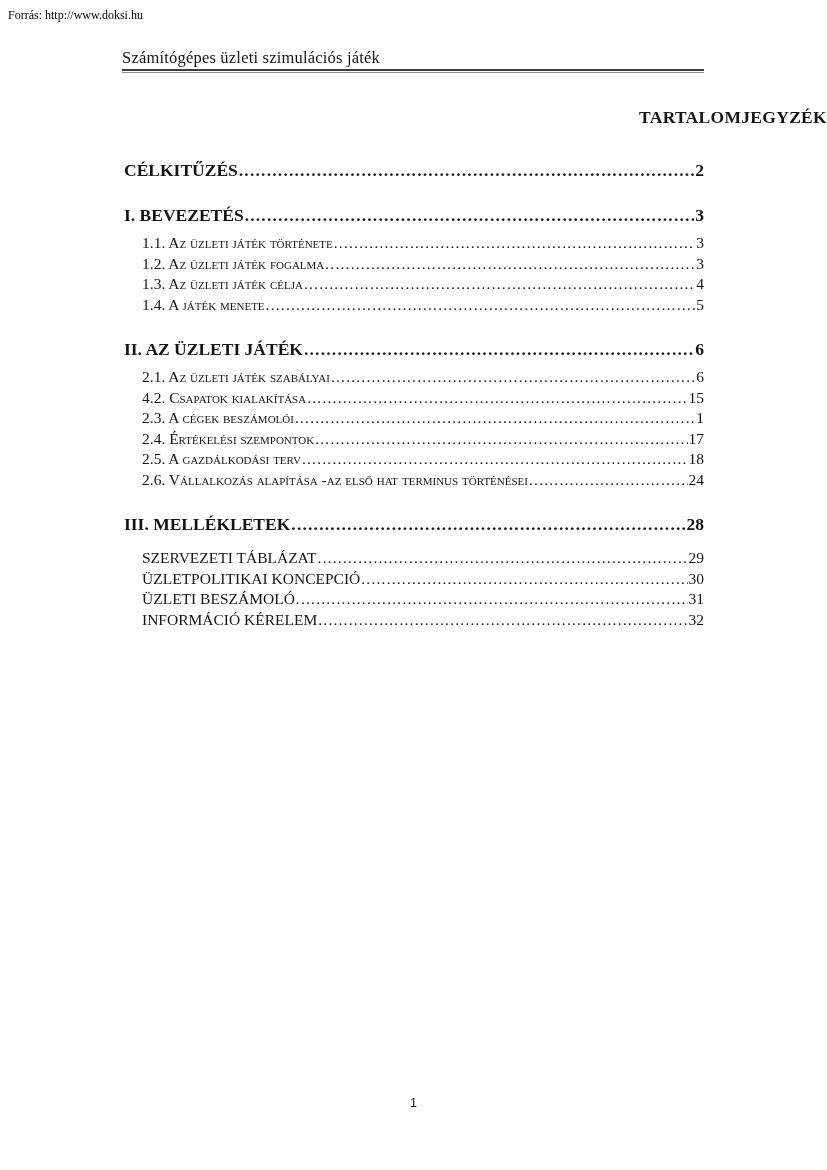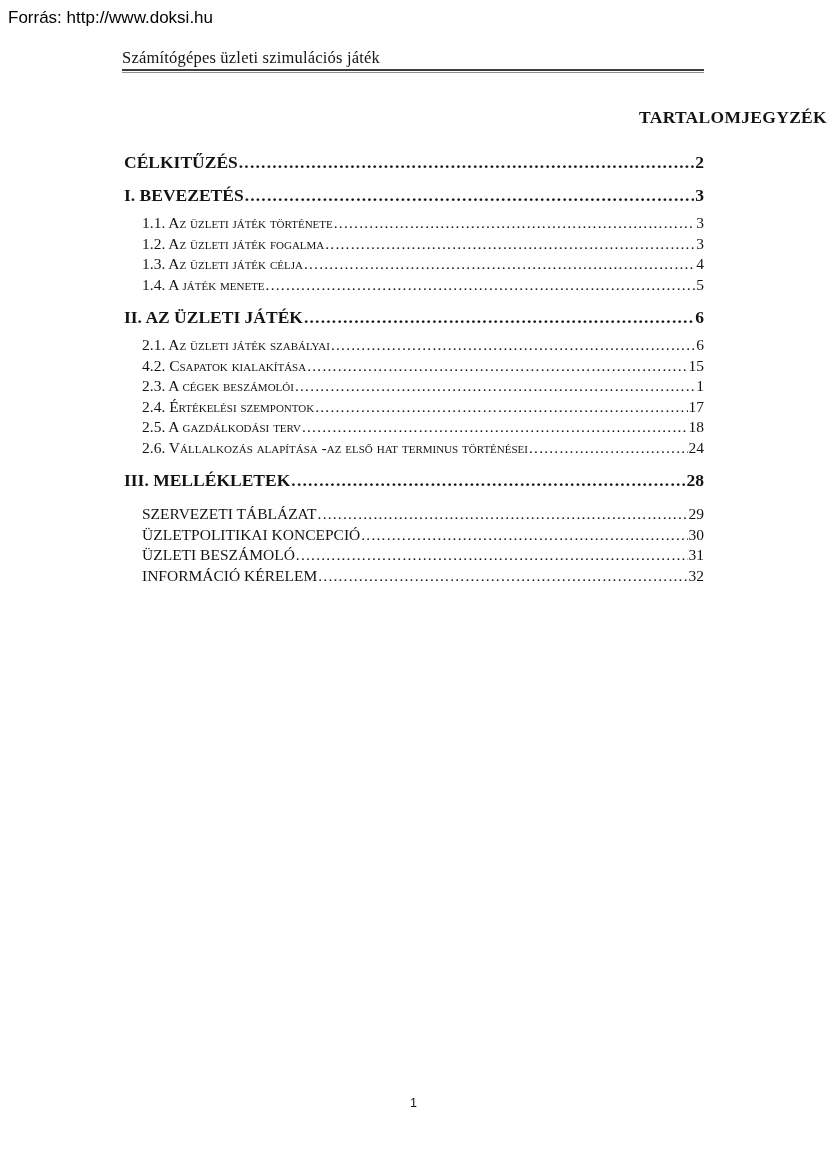--- a/index.html
+++ b/index.html
@@ -9,22 +9,22 @@
     height: 1170px;
     background: #ffffff;
     font-family: "Liberation Serif", serif;
     color: #141414;
     overflow: hidden;
   }
   .source-line {
     position: absolute;
     top: 8px;
     left: 8px;
-    font-family: Liberation Sans, sans-serif;
-    font-size: 17px;
+    font-family: Liberation Serif, serif;
+    font-size: 12px;
     color: #000;
   }
   .running-head {
     position: absolute;
     top: 48px;
     left: 122px;
     width: 582px;
     text-align: left;
     font-size: 16.5px;
     letter-spacing: 0.2px;
@@ -65,23 +65,23 @@
     min-width: 6px;
   }
   .dots::after {
     content: "................................................................................................................................................................................................................................................................";
     letter-spacing: 1.2px;
   }
   .lvl1 {
     font-weight: bold;
     font-size: 17.5px;
     line-height: 22px;
-    margin-top: 11px;
-  }
-  .lvl1.first { margin-top: 4px; }
+    margin-top: 23px;
+  }
+  .lvl1.first { margin-top: 12px; }
   .lvl2 {
     font-size: 15.5px;
     line-height: 20.5px;
     margin-left: 18px;
   }
   .sc { font-variant: small-caps; }
   .gap-sm { margin-top: 7px; }
   .gap-xs { margin-top: 13px; }
   .footer-pagenum {
     position: absolute;

